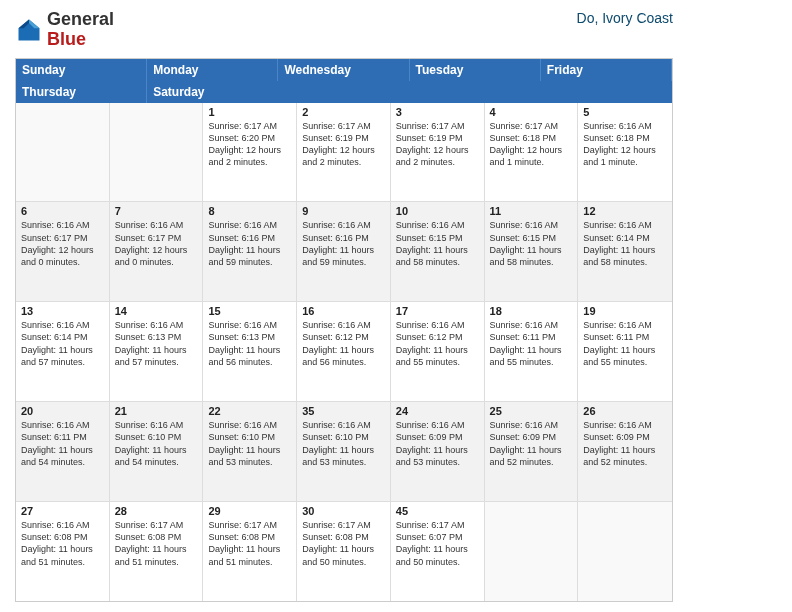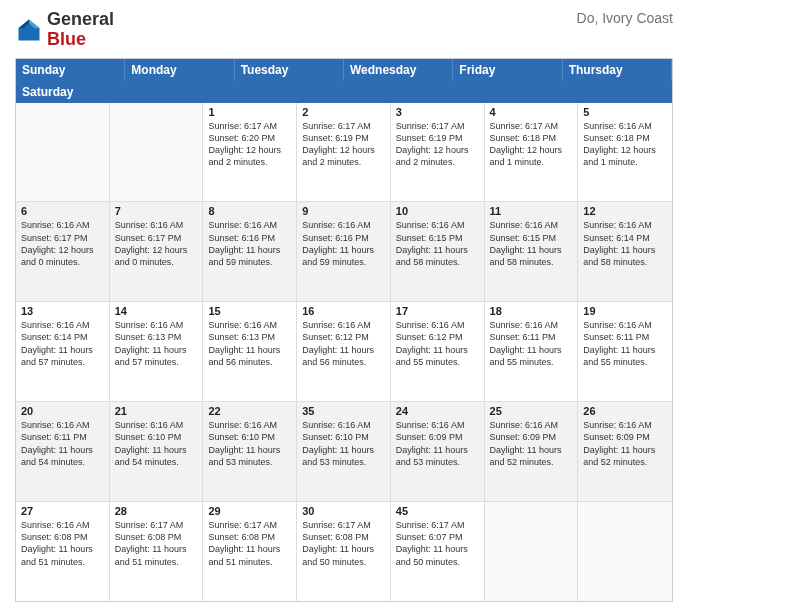--- a/index.html
+++ b/index.html
@@ -43,31 +43,31 @@
       text-align: right;
     }
     .month-title {
       font-size: 32px;
       font-weight: 300;
       color: #222;
       line-height: 1.1;
     }
     .location {
       font-size: 14px;
-      color: #737373;
+      color: #0c4a6e;
     }
     .calendar {
       flex: 1;
       display: flex;
       flex-direction: column;
       border: 1px solid #ccc;
     }
     .cal-header-row {
       display: grid;
-      grid-template-columns: repeat(6, 1fr);
+      grid-template-columns: repeat(5, 1fr);
       background: #2e6db4;
     }
     .cal-header-cell {
       color: #fff;
       font-size: 12px;
       font-weight: bold;
       padding: 4px 6px;
       text-align: left;
       border-right: 1px solid #4a85c7;
     }
@@ -125,22 +125,22 @@
     </div>
     <div class="title-block">
       <div class="location">Do, Ivory Coast</div>
     </div>
   </div>
 
   <div class="calendar">
     <div class="cal-header-row">
         <div class="cal-header-cell">Sunday</div>
         <div class="cal-header-cell">Monday</div>
+        <div class="cal-header-cell">Wednesday</div>
         <div class="cal-header-cell">Tuesday</div>
-        <div class="cal-header-cell">Wednesday</div>
         <div class="cal-header-cell">Friday</div>
         <div class="cal-header-cell">Thursday</div>
         <div class="cal-header-cell">Saturday</div>
       </div>
     <div class="cal-body">
         <div class="cal-row">
           <div class="cal-cell empty"></div>
           <div class="cal-cell empty"></div>
           <div class="cal-cell">
             <div class="day-num">1</div>

